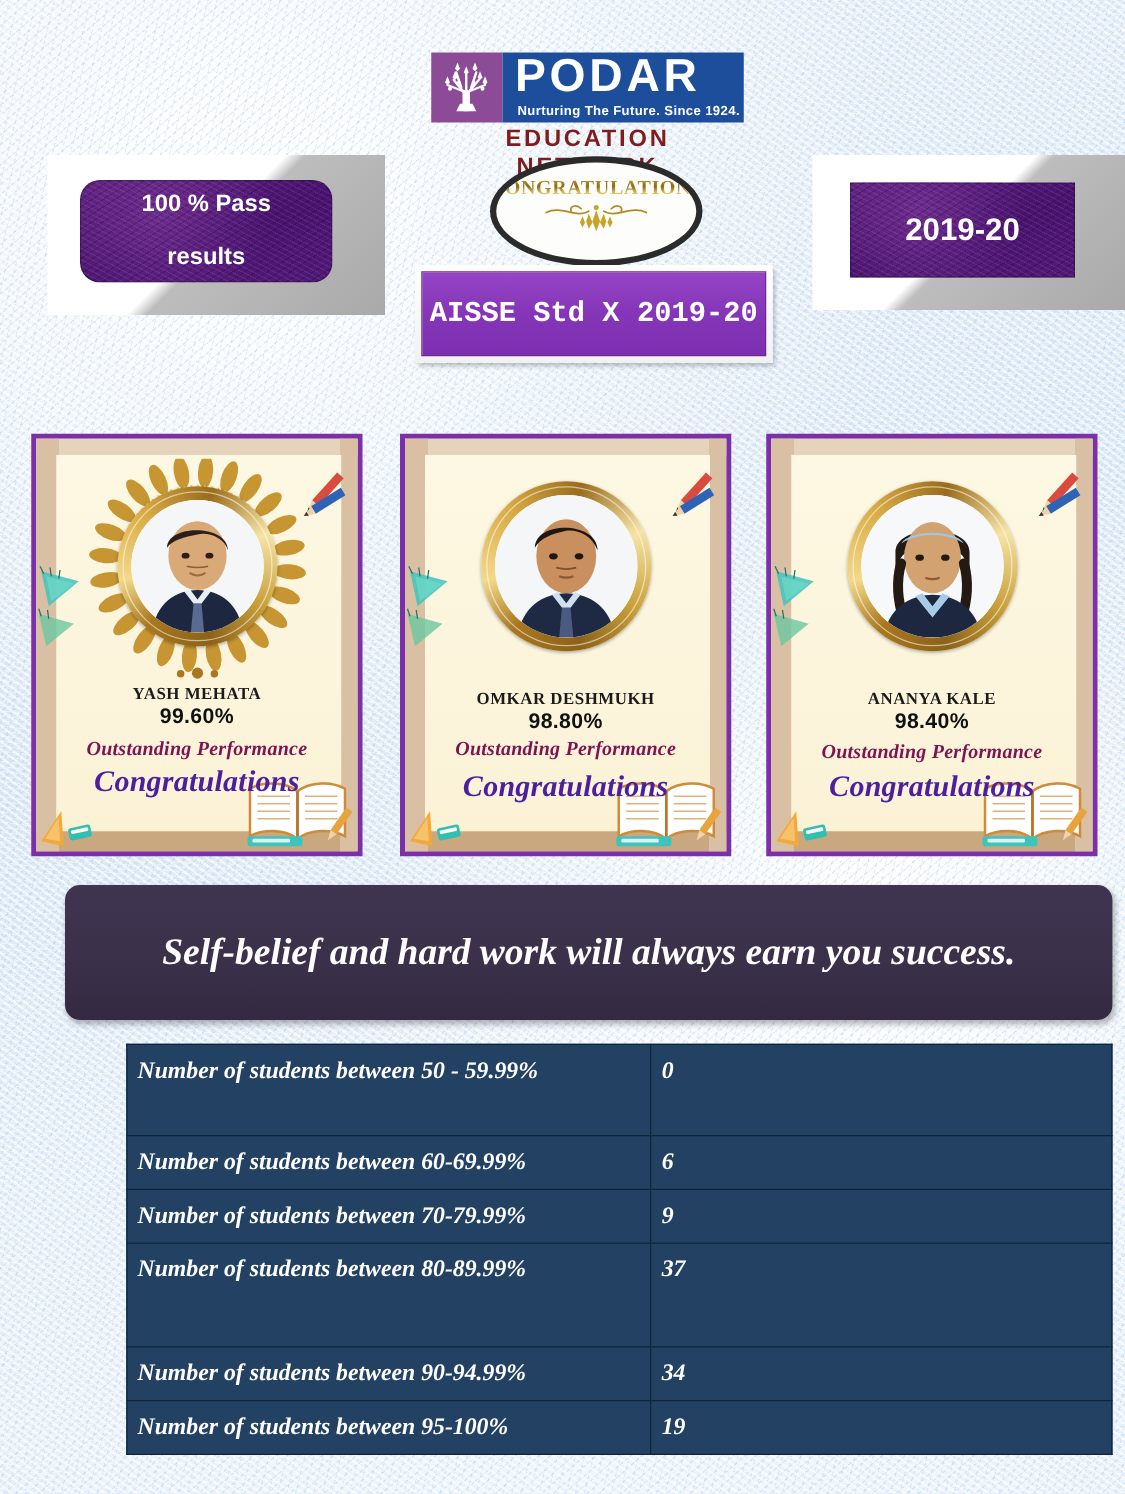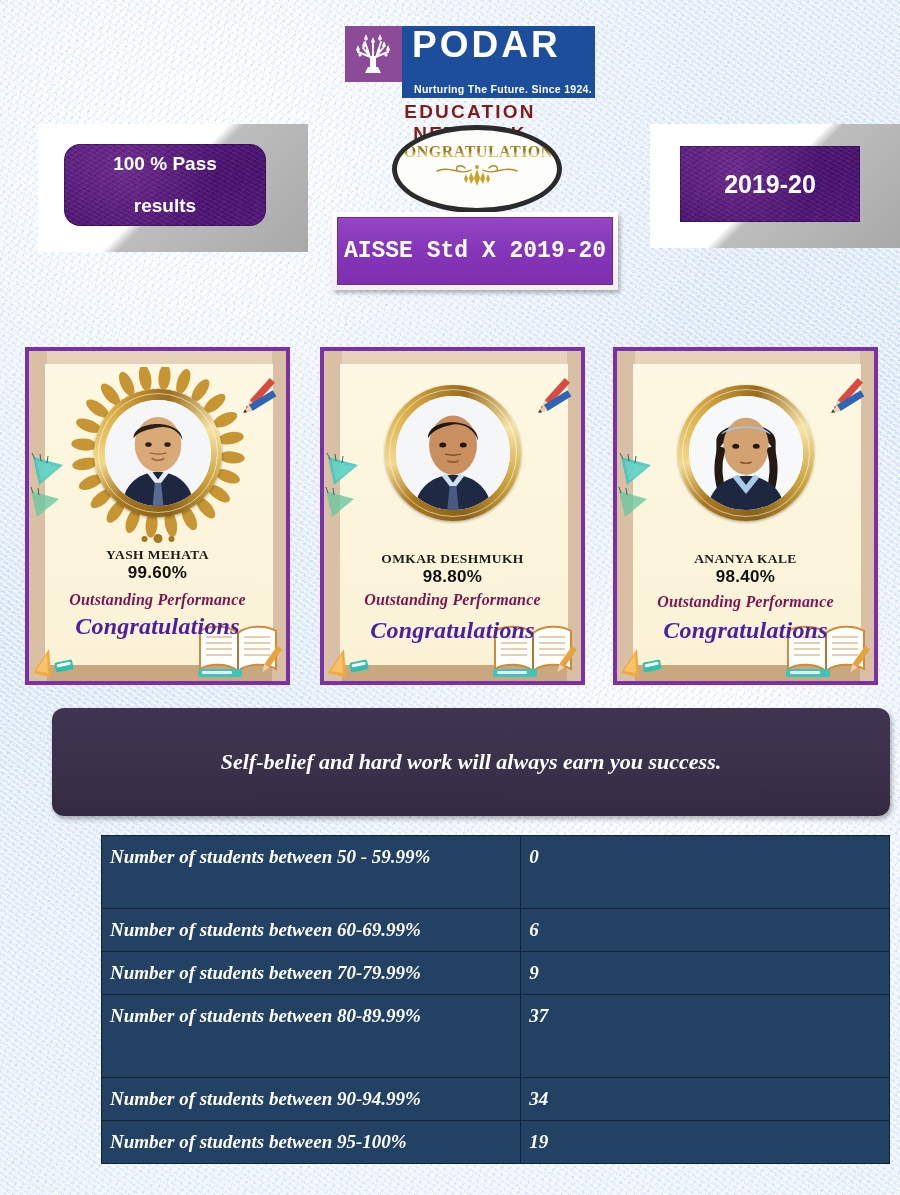--- a/index.html
+++ b/index.html
@@ -19,21 +19,21 @@
       repeating-linear-gradient(104deg, rgba(160,192,224,.22) 0 1px, rgba(255,255,255,0) 1px 7px),
       radial-gradient(circle at 22% 14%, #ffffff 0%, rgba(255,255,255,0) 42%),
       radial-gradient(circle at 78% 62%, #ffffff 0%, rgba(255,255,255,0) 40%),
       radial-gradient(circle at 50% 96%, #eef5fc 0%, rgba(255,255,255,0) 55%),
       linear-gradient(180deg,#e3edf8 0%, #d6e5f4 48%, #e6f0fa 100%);
   }
   #sheet{position:absolute;inset:0;}
 
   
   .logo{position:absolute;left:345px;top:26px;width:250px;height:80px;}
-  .logo-row{display:flex;height:72px;}
+  .logo-row{display:flex;height:56px;margin-top:16px;}
   .logo-tree{width:57px;height:56px;background:#8c4b96;position:relative;}
   .logo-tree svg{position:absolute;left:6px;top:4px;}
   .logo-word{flex:1;background:#1c4e9c;position:relative;}
   .logo-podar{
     position:absolute;left:10px;top:-1px;color:#ffffff;font-weight:bold;
     font-size:37px;letter-spacing:3px;line-height:40px;
     font-family:"Liberation Sans",sans-serif;
   }
   .logo-tag{
     position:absolute;left:12px;bottom:3px;color:#ffffff;font-weight:bold;
@@ -176,21 +176,21 @@
   #quote-banner{
     position:absolute;left:52px;top:708px;width:838px;height:108px;
     background:linear-gradient(180deg,#403551 0%,#3a3049 60%,#332a41 100%);
     border-radius:12px;box-shadow:2px 3px 5px rgba(0,0,0,.3);
     display:flex;align-items:center;justify-content:center;
     padding:0 40px;box-sizing:border-box;
   }
   #quote-banner .qt{
     color:#ffffff;text-align:center;
     font-family:"Liberation Serif",serif;font-style:italic;font-weight:bold;
-    font-size:22px;line-height:44px;
+    font-size:30px;line-height:44px;
   }
 
   
   #stats-table{
     position:absolute;left:101px;top:835px;width:789px;
     border-collapse:collapse;
     background:#234263;
   }
   #stats-table td{
     border:1px solid #0f2438;

